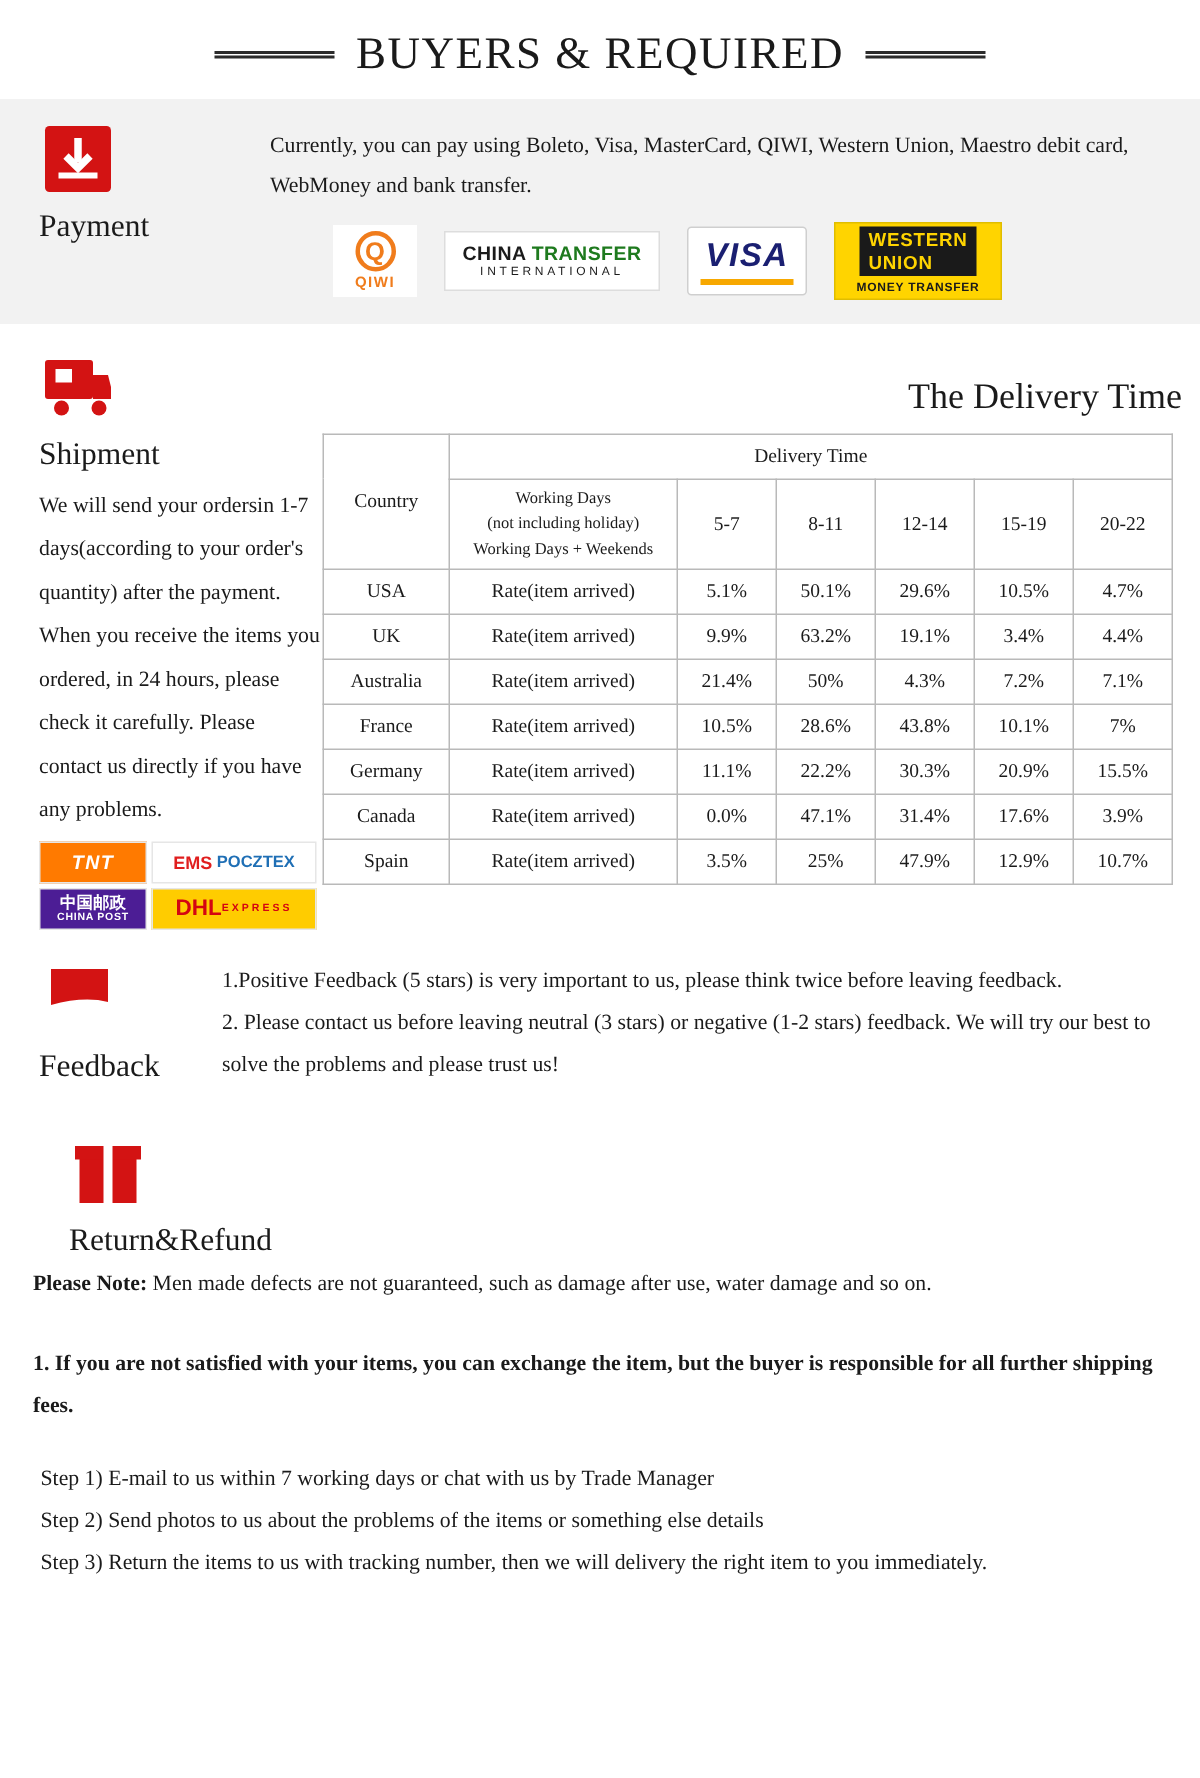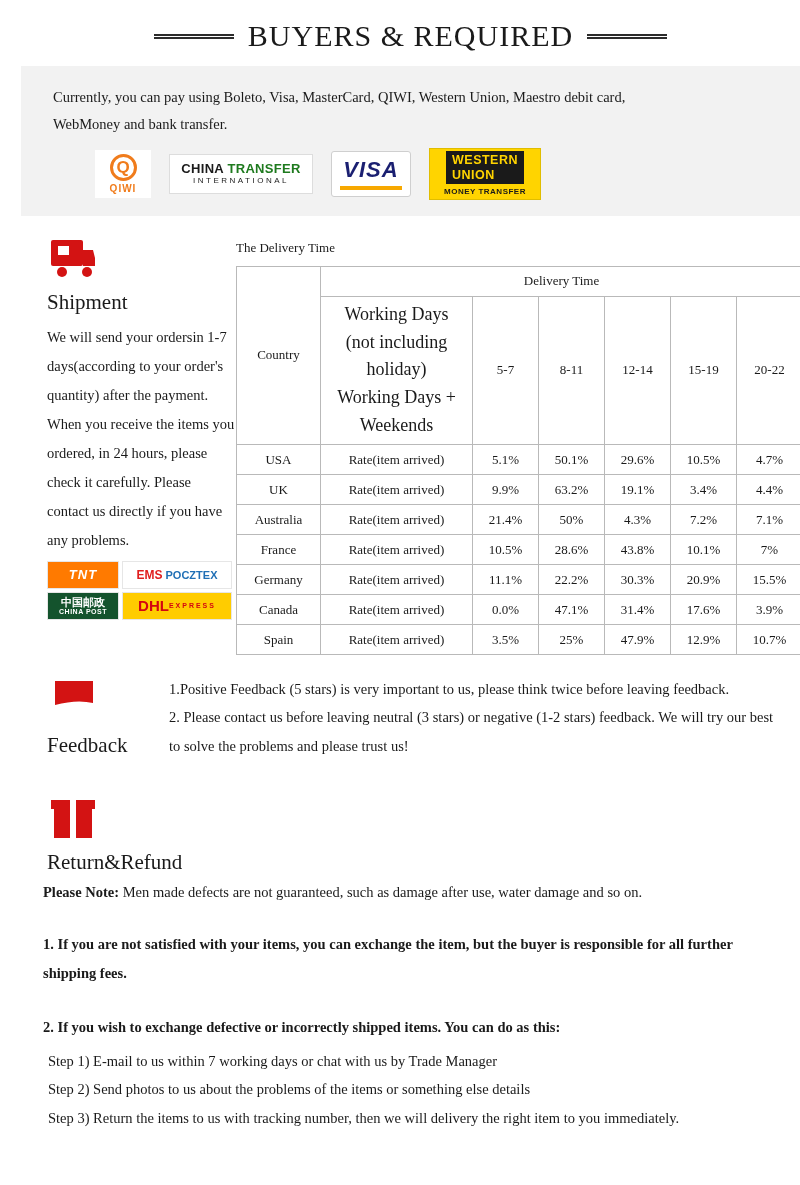--- a/index.html
+++ b/index.html
@@ -8,21 +8,20 @@
     width: 800px;
     background: #ffffff;
     font-family: "Liberation Serif", serif;
     color: #1a1a1a;
   }
   .page {
     position: relative;
     width: 800px;
     min-height: 1185px;
     overflow: hidden;
-    padding-left: 21px;
   }
 
   
   .header {
     height: 66px;
     display: flex;
     align-items: center;
     justify-content: center;
     gap: 14px;
     padding-top: 6px;
@@ -158,87 +157,98 @@
     display:flex; align-items:center; justify-content:center;
     font-family:"Liberation Sans", sans-serif;
     font-weight:bold;
     font-size:13px;
     border:1px solid #e6e6e6;
     overflow:hidden;
   }
   .c-tnt { background:#ff7a00; color:#ffffff; font-style:italic; letter-spacing:1px;}
   .c-ems { background:#ffffff; color:#e01e1e; letter-spacing:0; font-size:12px;}
   .c-ems .poc { color:#1f6fb5; font-size:11px; margin-left:3px;}
-  .c-china { background:#14532d; color:#ffffff; font-size:10px; flex-direction:column; line-height:1.1;}
+  .c-china { background:#4c1d95; color:#ffffff; font-size:10px; flex-direction:column; line-height:1.1;}
   .c-china .cn { font-size:11px; }
   .c-china .en { font-size:7px; letter-spacing:.5px;}
   .c-dhl { background:#ffcc00; color:#d40511; font-size:15px; flex-direction:row; line-height:1;}
   .c-dhl .ex { font-size:7px; letter-spacing:2px; color:#d40511;}
 
   
   .ship-right { flex: 1; padding-right: 12px; }
   .delivery-title {
-    text-align: left;
-    font-size: 13px;
-    margin: 8px 0 10px 0;
+    text-align: right;
+    font-size: 24px;
+    margin: 20px 0 10px 0;
     color:#1a1a1a;
   }
   table.delivery {
     border-collapse: collapse;
     width: 567px;
     font-size: 13px;
     color:#1a1a1a;
   }
   table.delivery td, table.delivery th {
     border: 1px solid #b9b9b9;
     text-align: center;
     font-weight: normal;
     padding: 4px 3px;
     height: 30px;
   }
   td.country-head { width: 84px; }
   td.label-cell { width: 152px; text-align: left; padding-left: 10px; line-height:1.5; }
   td.pct { width: 66px; }
   td.rate { width: 152px; }
-  .sub-lines { line-height: 1.55; font-size: 18px; }
+  .sub-lines { line-height: 1.55; font-size: 11px; }
 
   
   .feedback {
     padding: 14px 0 6px 0;
     display: flex; align-items: flex-start;
   }
   .fb-right { flex:1; padding-right: 16px; }
   .fb-line {
     font-size: 14.5px;
     line-height: 1.95;
     color:#1a1a1a;
   }
 
   
   .rr { padding: 26px 0 10px 0; }
-  .rr-head { display:flex; align-items:flex-start; }
+  .rr-head { display:flex; align-items:flex-start;margin-left:20px; }
   .rr-body { padding: 4px 24px 0 22px; }
   .rr-note { font-size: 14.5px; line-height: 1.9; margin-bottom: 24px;}
   .rr-note b { font-weight: bold; }
   .rr-bold { font-size: 14.5px; font-weight: bold; line-height: 1.95; margin: 6px 0;}
   .rr-step { font-size: 14.5px; line-height: 1.95; padding-left: 5px;}
   .rr-gap { height: 14px; }
 </style>
 </head>
 <body>
 
 <div class="page">
 
   <div class="header">
     <span class="rule"></span>
     <span class="title">BUYERS &amp; REQUIRED</span>
     <span class="rule"></span>
   </div>
 
   <div class="payment-band">
+    <div class="icon-col">
+      <div class="big-icon">
+        <svg width="52" height="52" viewBox="0 0 52 52" aria-hidden="true">
+          <rect x="4" y="4" width="44" height="44" rx="3" class="ic-red"></rect>
+          <path d="M26 12 L26 28" stroke="#fff" stroke-width="5" fill="none"></path>
+          <path d="M18 24 L26 32 L34 24" stroke="#fff" stroke-width="5" fill="none"></path>
+          <rect x="13" y="35" width="26" height="4" fill="#fff"></rect>
+        </svg>
+      </div>
+      <div class="label">Payment</div>
+    </div>
     <div class="payment-right">
       <div class="payment-text">Currently, you can pay using Boleto, Visa, MasterCard, QIWI, Western Union, Maestro  debit card, WebMoney and bank transfer.</div>
       <div class="pay-logos">
 
         <div class="logo logo-qiwi">
           <div class="q">Q</div>
           <div class="txt">QIWI</div>
         </div>
 
         <div class="logo logo-bank">
@@ -410,20 +420,19 @@
         </div>
         <div class="label">Return&amp;Refund</div>
       </div>
     </div>
     <div class="rr-body">
       <div class="rr-note">
         <b>Please Note:</b><span> Men made defects are not guaranteed, such as damage after use, water damage and so on.</span>
       </div>
       <div class="rr-bold">1. If you are not satisfied with your items, you can exchange the item, but the buyer is responsible for all further shipping fees.</div>
       <div class="rr-gap"></div>
-      <div class="rr-bold">2. If you wish to exchange defective or incorrectly shipped items. You can do as this:</div>
       <div class="rr-step">Step 1) E-mail to us within 7 working days or chat with us by Trade Manager</div>
       <div class="rr-step">Step 2) Send photos to us about the problems of the items or something else details</div>
       <div class="rr-step">Step 3) Return the items to us with tracking number, then we will delivery the right item to you immediately.</div>
     </div>
   </div>
 
 </div>
 
 </body></html>

